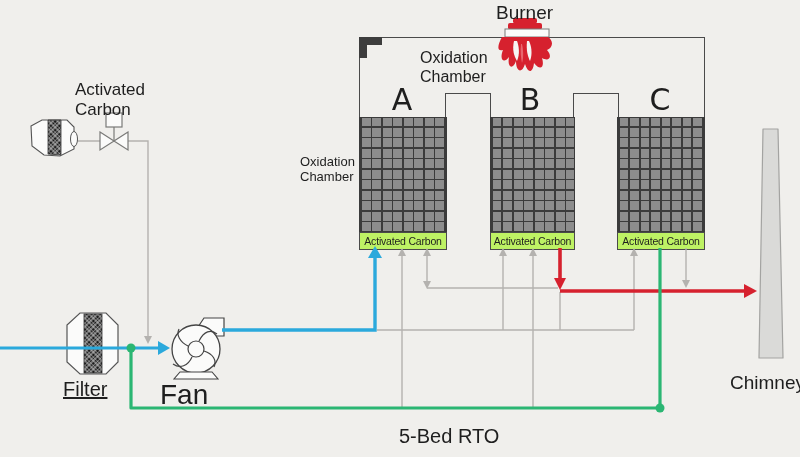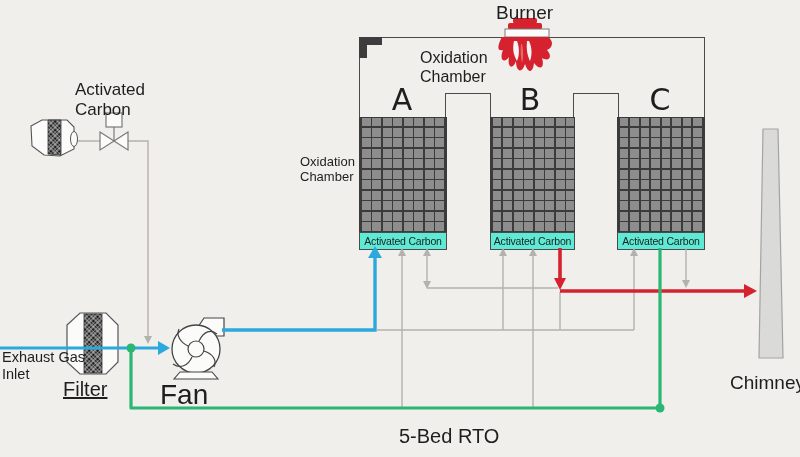--- a/index.html
+++ b/index.html
@@ -15,21 +15,21 @@
   .notch{top:93px;height:24px;background:#f0efec;
          border-left:1.3px solid #4a4a4a;border-top:1.3px solid #4a4a4a;border-right:1.3px solid #4a4a4a;}
   .notch1{left:445px;width:44px;}
   .notch2{left:573px;width:44px;}
   .bed{top:117px;height:115px;border:1px solid #3b3b3b;
        background:
         repeating-linear-gradient(0deg,#3b3b3b 0 1.6px,transparent 1.6px 10.5px),
         repeating-linear-gradient(90deg,#3b3b3b 0 1.6px,transparent 1.6px 10.5px),
         #8d8d8d;}
   .bedA{left:359px;width:86px;} .bedB{left:490px;width:83px;} .bedC{left:617px;width:86px;}
-  .carbonbox{top:232px;height:16px;background:#5eead4;border:1px solid #4a4a4a;
+  .carbonbox{top:232px;height:16px;background:#bef264;border:1px solid #4a4a4a;
              font-size:10.5px;text-align:center;line-height:16px;letter-spacing:-0.2px;}
   .bedletter{top:82px;width:50px;font-family:"DejaVu Sans",sans-serif;font-size:30px;text-align:center;}
   .lA{left:377px;} .lB{left:505px;} .lC{left:635px;}
   .burner-label{left:496px;top:2px;width:60px;font-size:19px;}
   .oxtop{left:420px;top:49px;width:82px;font-size:16px;}
   .oxside{left:300px;top:154px;width:58px;font-size:13px;}
   .feeder-label{left:75px;top:80px;width:80px;font-size:17px;}
   .inlet-label{left:2px;top:349px;width:62px;font-size:14.5px;}
   .filter-label{left:63px;top:378px;width:60px;font-size:20px;text-decoration:underline;}
   .fan-label{left:160px;top:378px;width:60px;font-size:28px;}
@@ -167,21 +167,17 @@
   <div class="txt bedletter lB">B</div>
   <div class="txt bedletter lC">C</div>
   <div class="txt oxside">
     <div>Oxidation</div>
     <div>Chamber</div>
   </div>
   <div class="txt feeder-label">
     <div>Activated</div>
     <div>Carbon</div>
   </div>
-  <div class="txt inlet-label">
-    <div>Exhaust Gas</div>
-    <div>Inlet</div>
-  </div>
   <div class="txt filter-label">Filter</div>
   <div class="txt fan-label">Fan</div>
   <div class="txt chimney-label">Chimney</div>
   <div class="txt title">5-Bed RTO</div>
 </div>
 
 </body></html>

